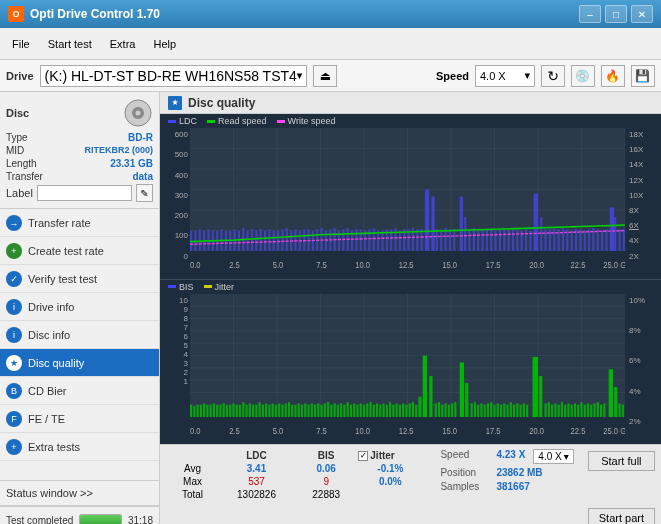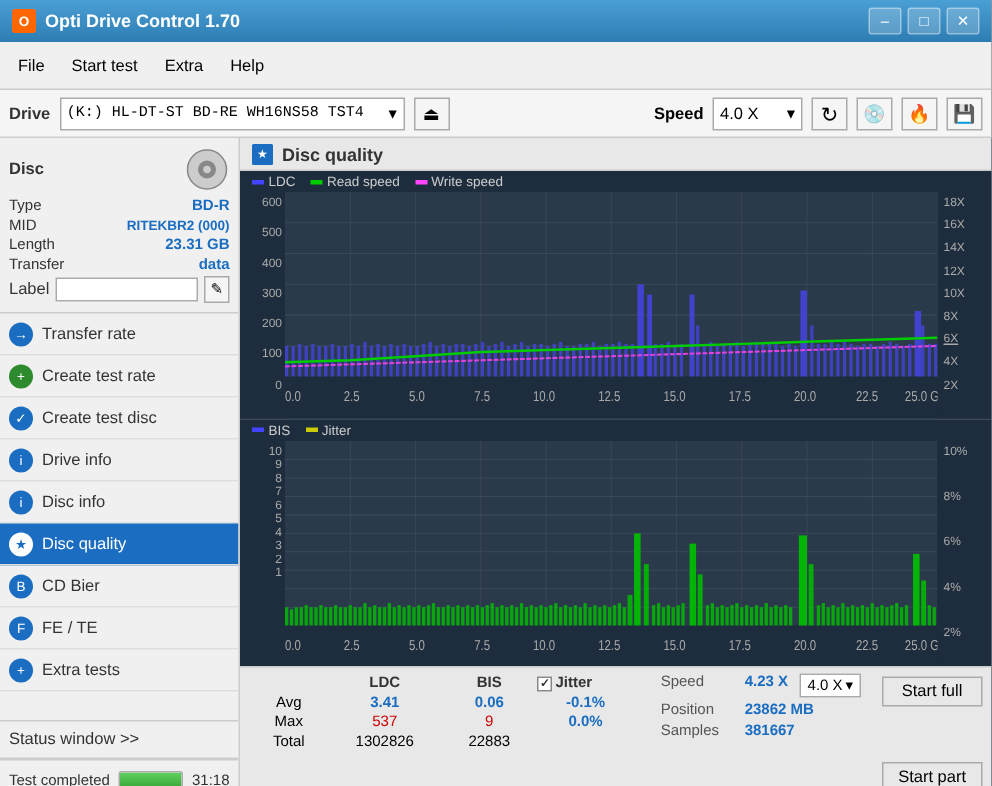--- a/index.html
+++ b/index.html
@@ -151,21 +151,21 @@
 <div class="menu-bar">
   <div class="menu-item">File</div>
   <div class="menu-item">Start test</div>
   <div class="menu-item">Extra</div>
   <div class="menu-item">Help</div>
 </div>
 
 <div class="toolbar">
   <span class="toolbar-label">Drive</span>
   <div class="drive-select">
-    <span style="font-size:10px;font-family:Liberation Mono, monospace;">(K:)  HL-DT-ST BD-RE  WH16NS58 TST4</span>
+    <span style="font-size:14px;">(K:)  HL-DT-ST BD-RE  WH16NS58 TST4</span>
     <span>▾</span>
   </div>
   <div class="toolbar-icon-btn">⏏</div>
   <span class="toolbar-spacer"></span>
   <span class="speed-label">Speed</span>
   <div class="speed-select">
     <span>4.0 X</span>
     <span>▾</span>
   </div>
   <div class="toolbar-icon-btn" style="font-size:14px;">↻</div>
@@ -213,21 +213,21 @@
     <div class="nav-item">
       <div class="nav-icon blue">→</div>
       <span>Transfer rate</span>
     </div>
     <div class="nav-item">
       <div class="nav-icon green">+</div>
       <span>Create test rate</span>
     </div>
     <div class="nav-item">
       <div class="nav-icon blue">✓</div>
-      <span>Create test disc</span>
+      <span>Verify test test</span>
     </div>
     <div class="nav-item">
       <div class="nav-icon blue">i</div>
       <span>Drive info</span>
     </div>
     <div class="nav-item">
       <div class="nav-icon blue">i</div>
       <span>Disc info</span>
     </div>
     <div class="nav-item active">

